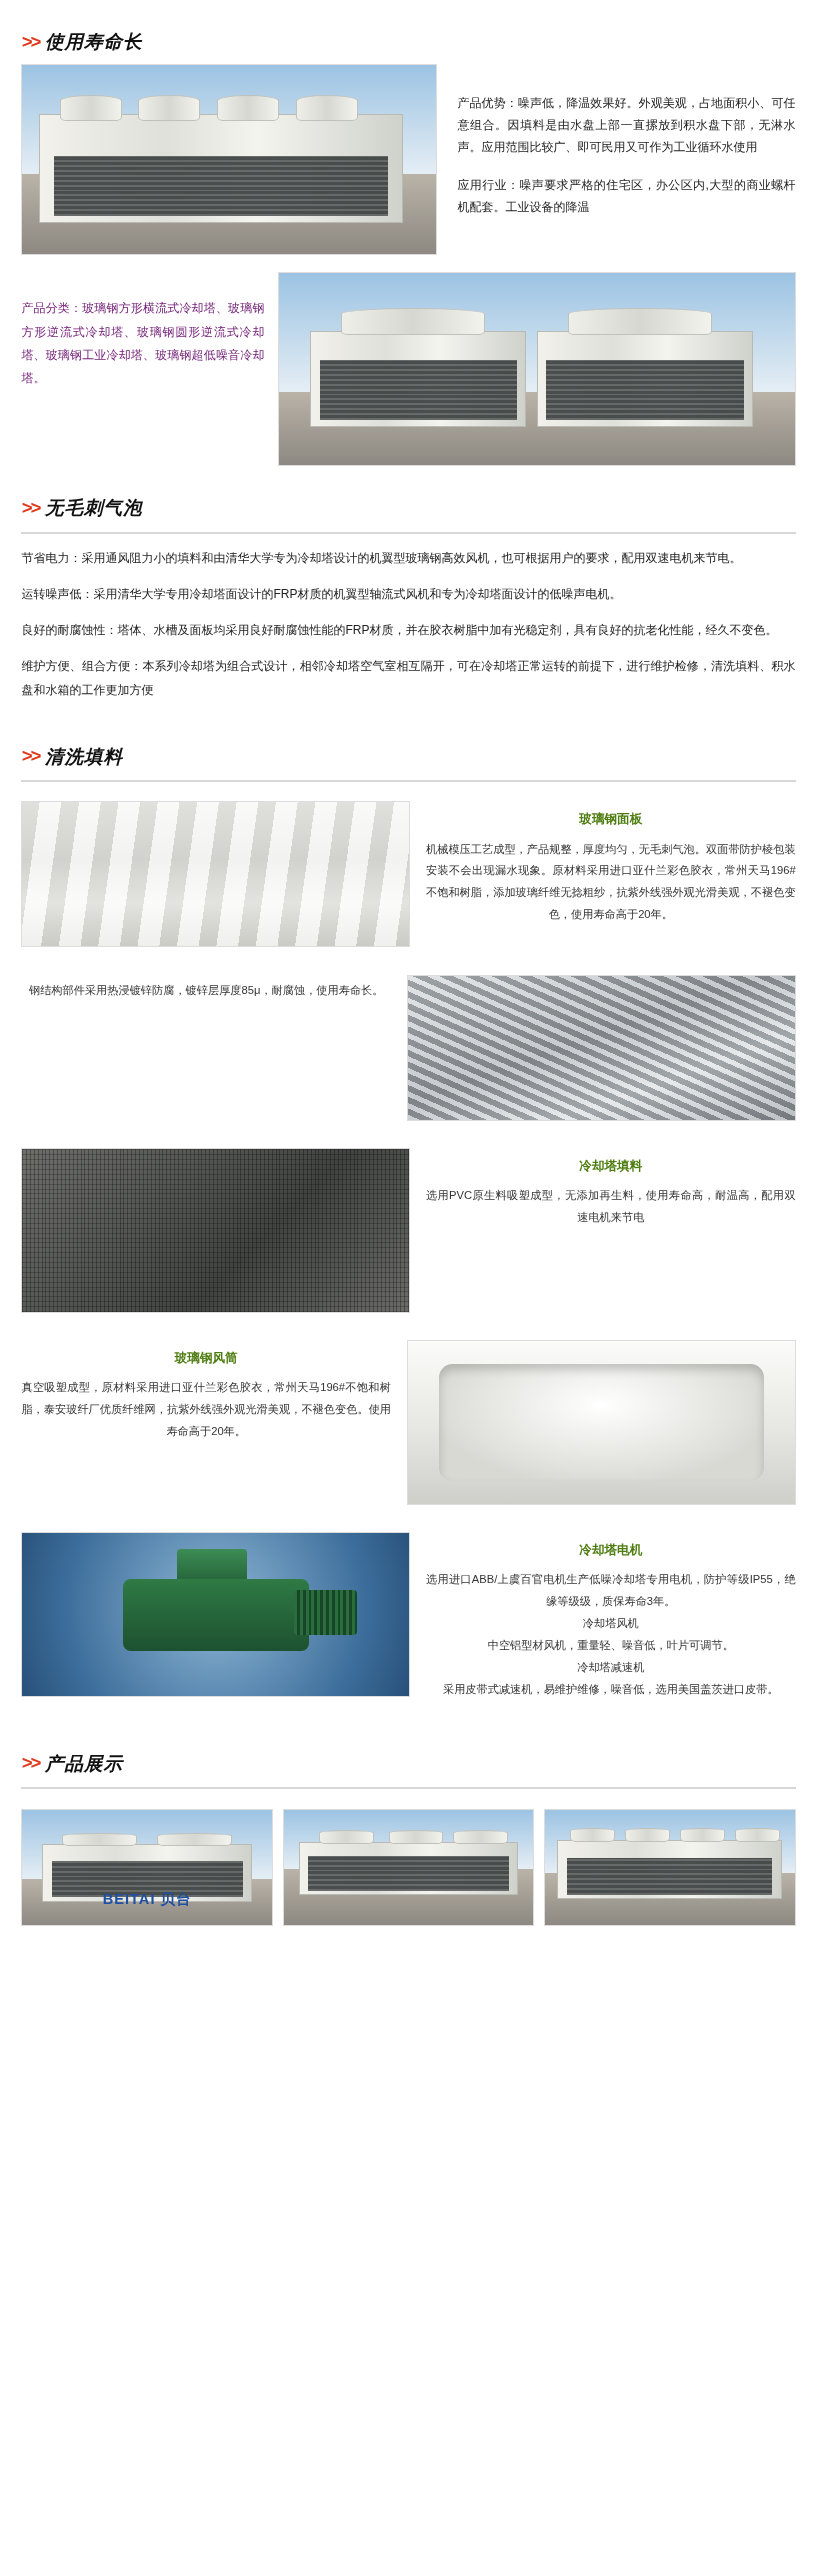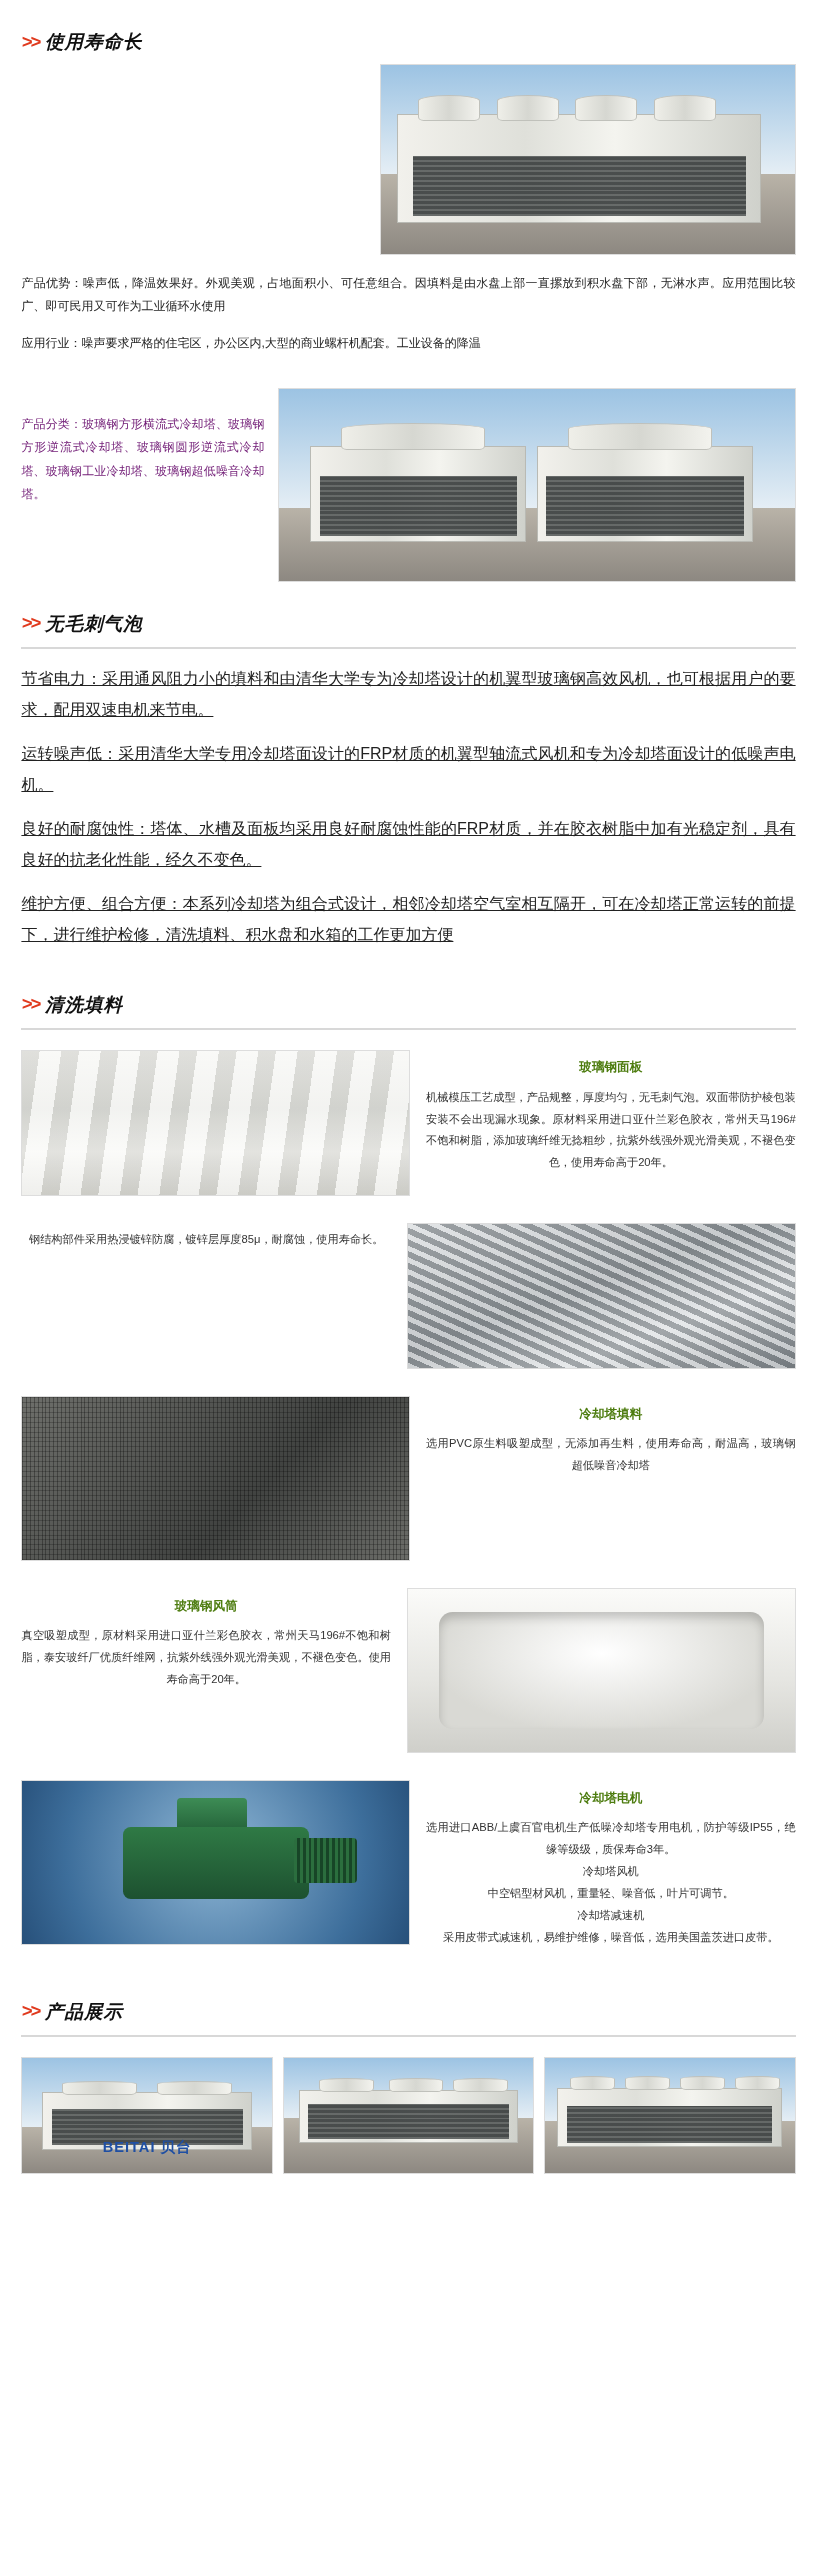--- a/index.html
+++ b/index.html
@@ -41,23 +41,22 @@
   }
   .section-underline {
     height: 1.9px;
     background: #d8d8d8;
     margin: 1.9px 21.4px 13.6px 21.4px;
   }
   
   .app-row {
     display: flex;
     padding: 0 21.4px;
-    gap: 10px;
-    align-items: flex-end;
-    flex-direction: column;
+    gap: 20px;
+    align-items: center;
   }
   .app-photo {
     width: 416px;
     height: 191px;
     flex: none;
     border: 1px solid #ddd;
     box-sizing: border-box;
     overflow: hidden;
     position: relative;
   }
@@ -92,26 +91,25 @@
     box-sizing: border-box;
     overflow: hidden;
     position: relative;
   }
 
   
   .tech-list {
     padding: 0 21.4px;
   }
   .tech-item {
-    font-size: 16px;
+    font-size: 12px;
     line-height: 1.95;
     margin-bottom: 12.6px;
     text-align: justify;
     color: #222;
-    text-decoration: underline;
   }
 
   
   .detail-row {
     display: flex;
     padding: 5.8px 21.4px 0 21.4px;
     gap: 15.6px;
     align-items: flex-start;
     margin-bottom: 21.4px;
   }
@@ -327,21 +325,21 @@
       <div class="steel-pile"></div>
     </div>
   </div>
 
   <div class="detail-row">
     <div class="detail-photo tall">
       <div class="fill-pack"></div>
     </div>
     <div class="detail-text">
       <span class="dt-title">冷却塔填料</span>
-      <span class="dt-body">选用PVC原生料吸塑成型，无添加再生料，使用寿命高，耐温高，玻璃钢超低噪音冷却塔</span>
+      <span class="dt-body">选用PVC原生料吸塑成型，无添加再生料，使用寿命高，耐温高，配用双速电机来节电</span>
     </div>
   </div>
 
   <div class="detail-row">
     <div class="detail-text">
       <span class="dt-title">玻璃钢风筒</span>
       <span class="dt-body">真空吸塑成型，原材料采用进口亚什兰彩色胶衣，常州天马196#不饱和树脂，泰安玻纤厂优质纤维网，抗紫外线强外观光滑美观，不褪色变色。使用寿命高于20年。</span>
     </div>
     <div class="detail-photo tall">
       <div class="frp-stack"></div>

